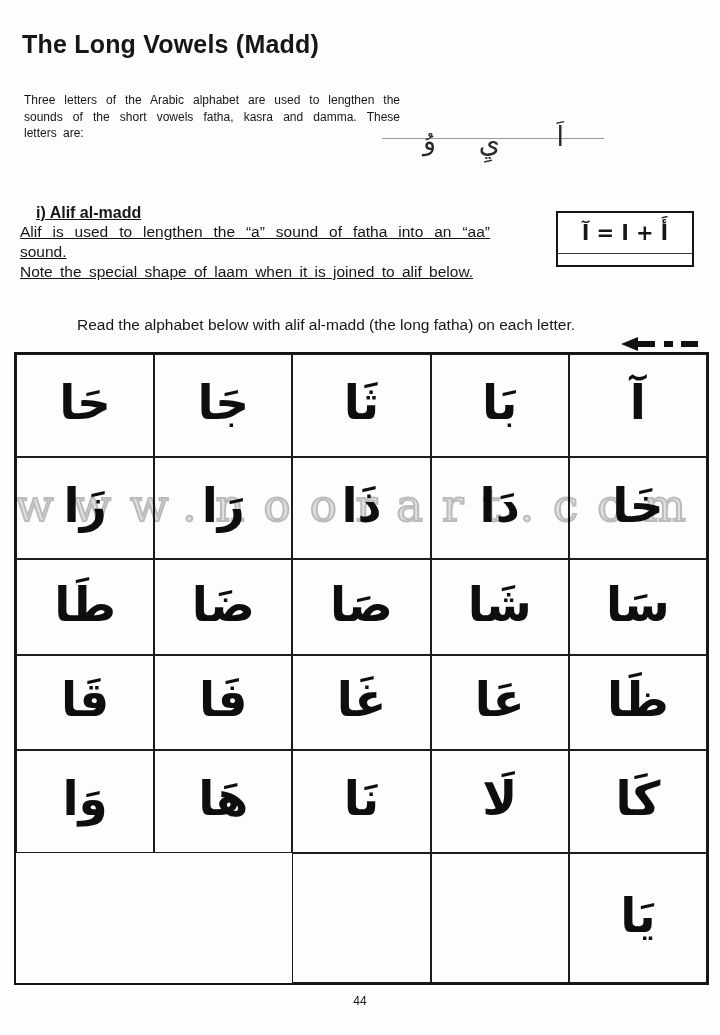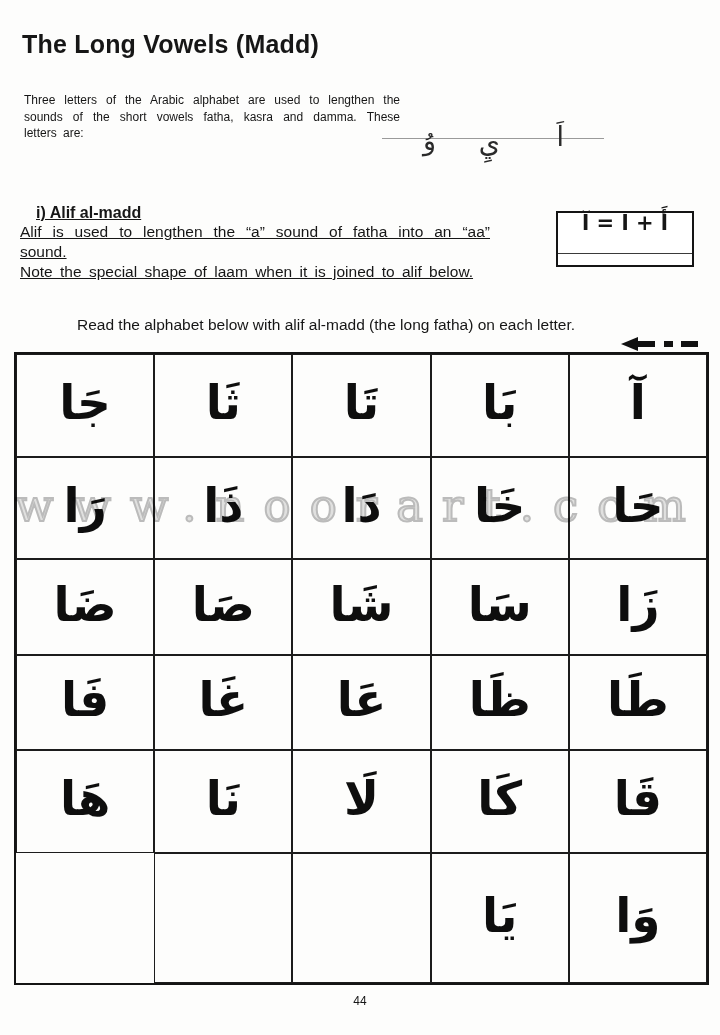--- a/index.html
+++ b/index.html
@@ -50,21 +50,21 @@
   }
   .ml-alif{right:40px;}
   .ml-yaa{right:104px;bottom:-2px;}
   .ml-waw{right:168px;bottom:0px;}
   
   .eq-box{
     position:absolute;left:556px;top:211px;width:138px;height:56px;
     border:2px solid #141414;background:#fff;box-sizing:border-box;
   }
   .eq-row{
-    height:40px;display:flex;align-items:flex-start;justify-content:center;
+    height:40px;display:flex;align-items:center;justify-content:center;
     border-bottom:1.5px solid #3a3a3a;
   }
   .eq-row span{
     font-family:"DejaVu Sans",sans-serif;font-size:21px;font-weight:600;line-height:1;
   }
   .eq-strip{height:12px;}
   
   .arrow{
     position:absolute;left:621px;top:337px;height:14px;
     display:flex;align-items:center;
@@ -141,21 +141,20 @@
   <div class="arrow">
     <span class="a-head"></span>
       <span class="a-shaft"></span>
       <span class="a-dash1"></span>
       <span class="a-dash2"></span>
   </div>
 
   <div class="alpha-table">
     <div class="cell">آ</div>
     <div class="cell">بَا</div>
-    <div class="cell">تَا</div>
     <div class="cell">ثَا</div>
     <div class="cell">جَا</div>
 
     <div class="cell">حَا</div>
     <div class="cell">خَا</div>
     <div class="cell">دَا</div>
     <div class="cell">ذَا</div>
     <div class="cell">رَا</div>
 
     <div class="cell">زَا</div>

